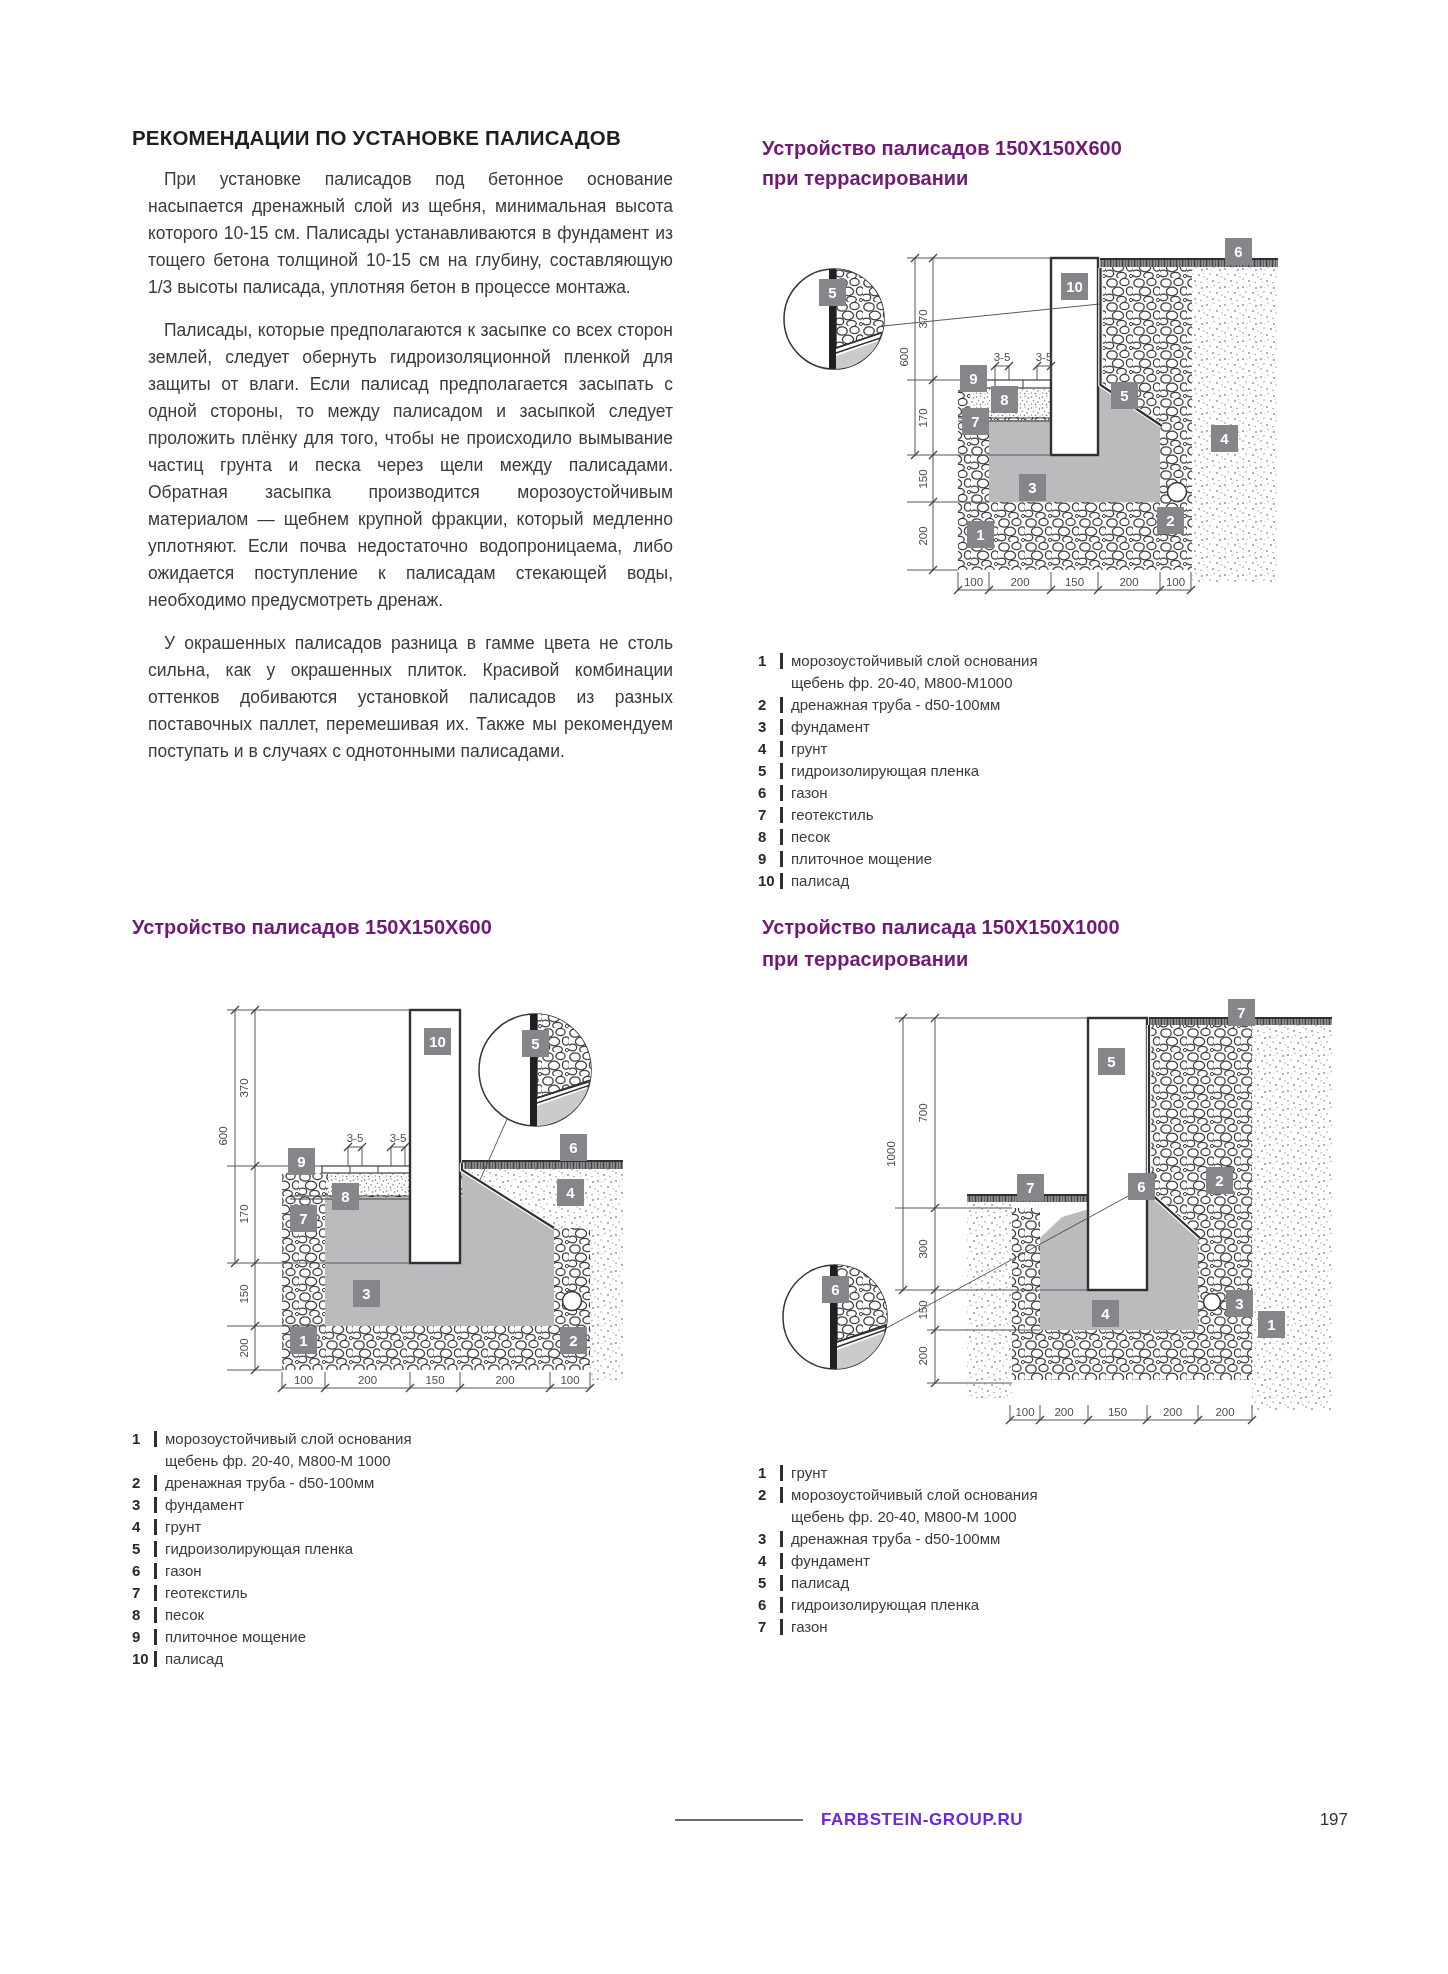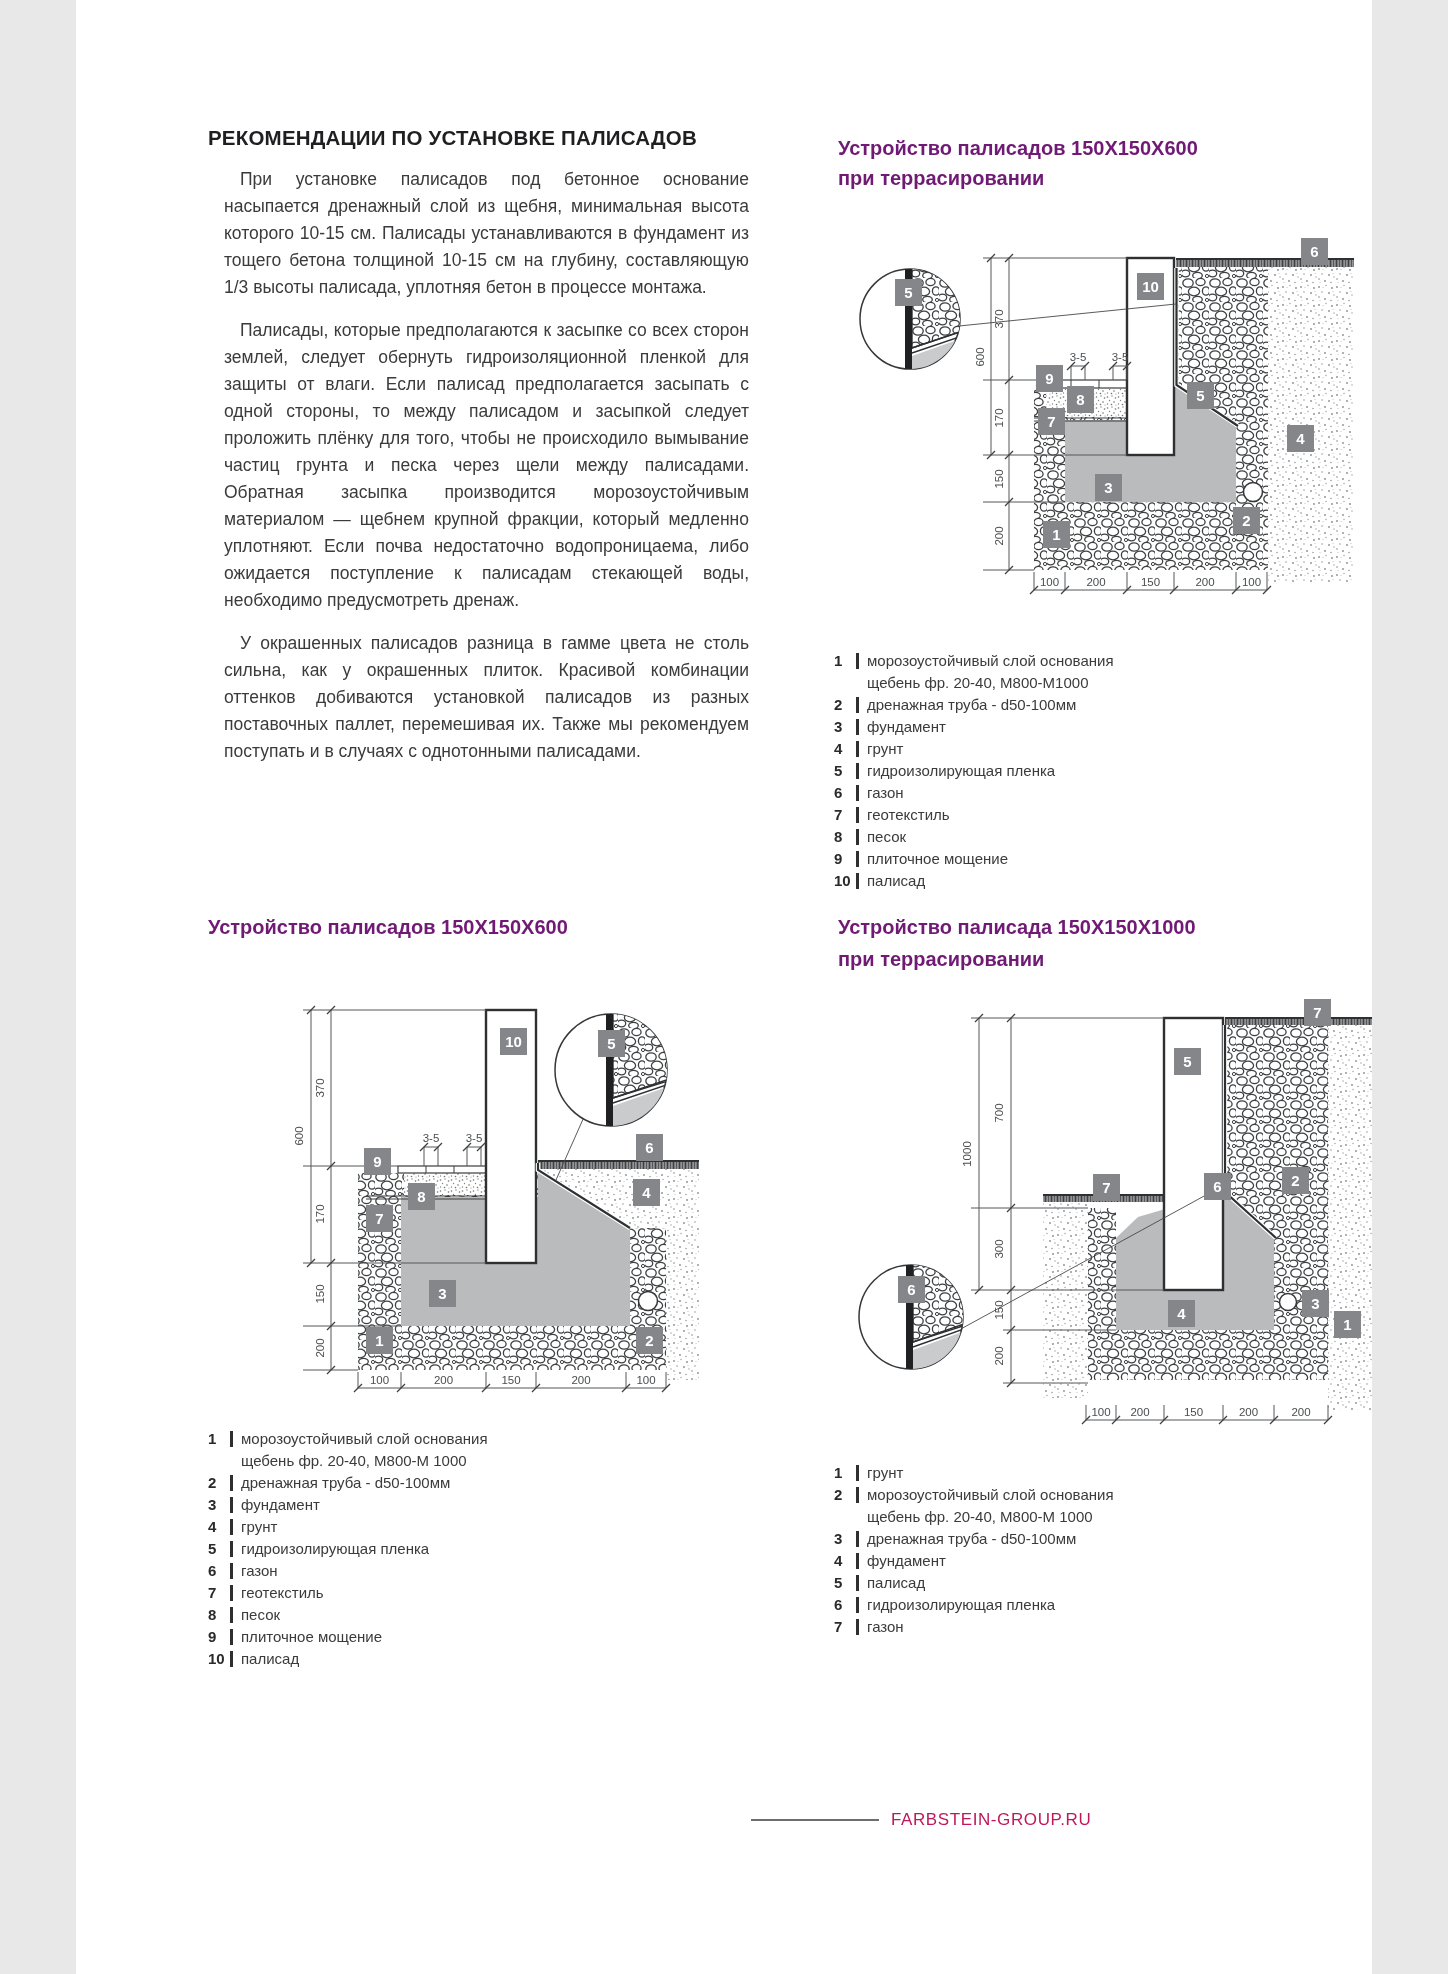--- a/index.html
+++ b/index.html
@@ -1,16 +1,16 @@
 <!DOCTYPE html>
 <html><head>
 <meta charset="utf-8">
 <style>
   html,body{margin:0;padding:0;background:#e8e8e8;}
-  #page{position:relative;width:1296px;height:1974px;background:#ffffff;
+  #page{position:relative;width:1448px;height:1974px;background:#ffffff;
         font-family:"Liberation Sans",sans-serif;color:#3b3b3d;overflow:hidden;margin:0 auto;}
   
   #article{position:absolute;left:132px;top:126px;width:557px;}
   #article h1{font-size:20.5px;font-weight:700;color:#1f1f21;margin:0 0 12px 0;letter-spacing:.2px;}
   #article p{font-size:17.5px;line-height:27px;text-align:justify;text-indent:16px;margin:16px;color:#3b3b3d;}
   
   .sec-h{position:absolute;font-size:20px;font-weight:700;color:#701a75;line-height:30px;}
   #h-d1{left:762px;top:133px;}
   #h-d2{left:132px;top:911px;line-height:32px;}
   #h-d3{left:762px;top:911px;line-height:32px;}
@@ -37,21 +37,21 @@
   .pal{fill:#ffffff;stroke:#2e3032;stroke-width:2.4;}
   .found{fill:#b9bbbd;}
   .film{stroke:#2e3032;stroke-width:2.2;fill:none;}
   .filmw{stroke:#ffffff;stroke-width:4.5;fill:none;}
   .gt{stroke:#3a3c3e;stroke-width:1.2;fill:none;}
   .ldr{stroke:#46484a;stroke-width:.9;fill:none;}
   .cir{fill:#ffffff;stroke:#35373a;stroke-width:1.5;}
   
   #footer{position:absolute;left:675px;top:1810px;width:673px;display:flex;align-items:center;}
   #footer .rule{width:128px;height:2px;background:#6b6d6f;flex:none;}
-  #footer .site{margin-left:12px;font-size:17px;color:#be185d;letter-spacing:.6px;}
+  #footer .site{margin-left:18px;font-size:17px;color:#6d28d9;letter-spacing:.6px;font-weight:bold;}
   #footer .pnum{margin-left:auto;font-size:17px;color:#333335;}
 </style>
 </head>
 <body>
 
 <div id="page">
 
   <svg width="0" height="0" style="position:absolute">
     <defs>
       <pattern id="pat-cobble" width="27" height="24" patternUnits="userSpaceOnUse">

